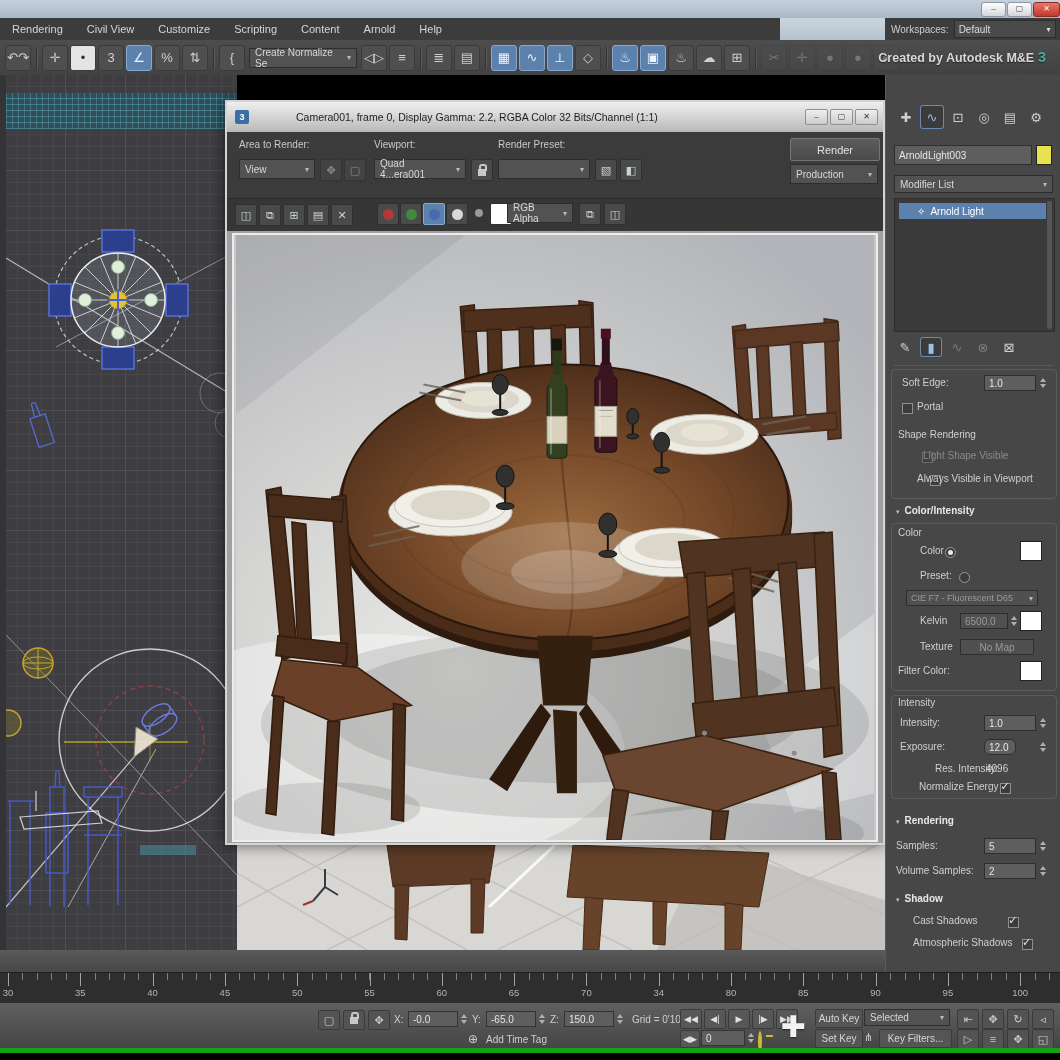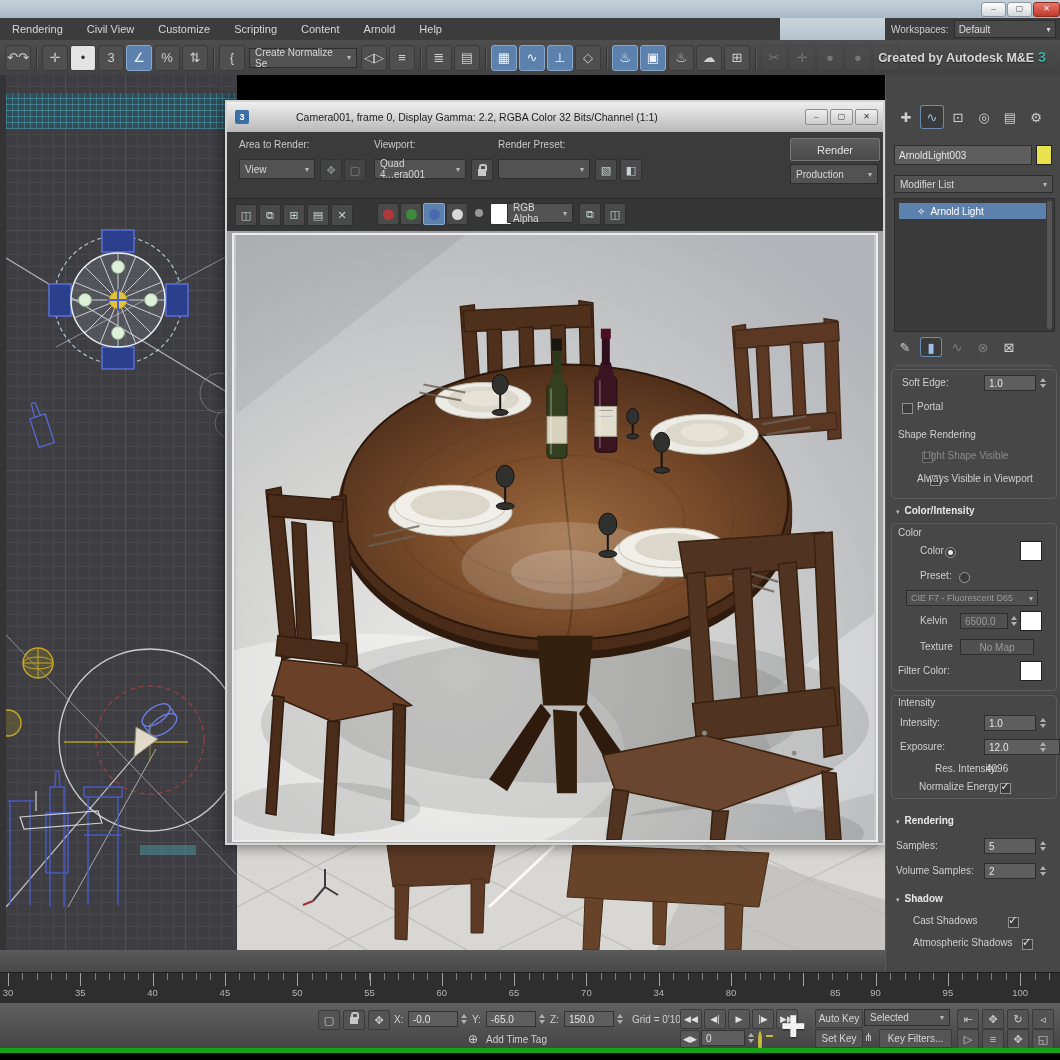--- a/index.html
+++ b/index.html
@@ -600,21 +600,21 @@
 
   <div class="abs grp" style="left:5px;top:620px;width:164px;height:102px;"></div>
   <span class="abs lbl" style="left:12px;top:622px;">Intensity</span>
   <span class="abs lbl" style="left:14px;top:642px;">Intensity:</span>
   <div class="abs pfield" style="left:98px;top:640px;width:52px;height:16px;">1.0</div>
   <div class="abs spn" style="left:152px;top:641px;">
       <i class="up"></i>
       <i class="dn"></i>
     </div>
   <span class="abs lbl" style="left:14px;top:666px;">Exposure:</span>
-  <div class="abs pfield" style="left:98px;top:664px;width:76px;height:16px;">12.0</div>
+  <div class="abs pfield" style="left:98px;top:664px;width:32px;height:16px;border-radius:6px;">12.0</div>
   <div class="abs spn" style="left:152px;top:665px;">
       <i class="up"></i>
       <i class="dn"></i>
     </div>
   <span class="abs lbl" style="left:14px;top:688px;margin-left:35px;">Res. Intensity:</span>
   <span class="abs lbl" style="left:100px;top:688px;">4096</span>
   <span class="abs chk on" style="left:18px;top:708px;"></span>
   <span class="abs lbl" style="left:33px;top:706px;">Normalize Energy</span>
 
   <div class="abs rollout" style="left:10px;top:740px;"><span>Rendering</span></div>
@@ -646,21 +646,21 @@
     <span class="ticklabel" style="left: 80.3px;">35</span>
     <span class="ticklabel" style="left: 152.6px;">40</span>
     <span class="ticklabel" style="left: 224.9px;">45</span>
     <span class="ticklabel" style="left: 297.2px;">50</span>
     <span class="ticklabel" style="left: 369.5px;">55</span>
     <span class="ticklabel" style="left: 441.8px;">60</span>
     <span class="ticklabel" style="left: 514.1px;">65</span>
     <span class="ticklabel" style="left: 586.4px;">70</span>
     <span class="ticklabel" style="left: 658.7px;">34</span>
     <span class="ticklabel" style="left: 731px;">80</span>
-    <span class="ticklabel" style="left: 803.3px; margin-left: 32px;">85</span>
+    <span class="ticklabel" style="left: 803.3px;">85</span>
     <span class="ticklabel" style="left: 875.6px;">90</span>
     <span class="ticklabel" style="left: 947.9px;">95</span>
     <span class="ticklabel" style="left: 1020.2px;">100</span>
   </div>
 
 
 <div class="abs statusbar"></div>
 <div class="abs sbicon" style="left:318px;top:1010px;">▢</div>
 <div class="abs sbicon" style="left:343px;top:1010px;">
     <span class="lockicon" style="margin-top:0;"></span>

